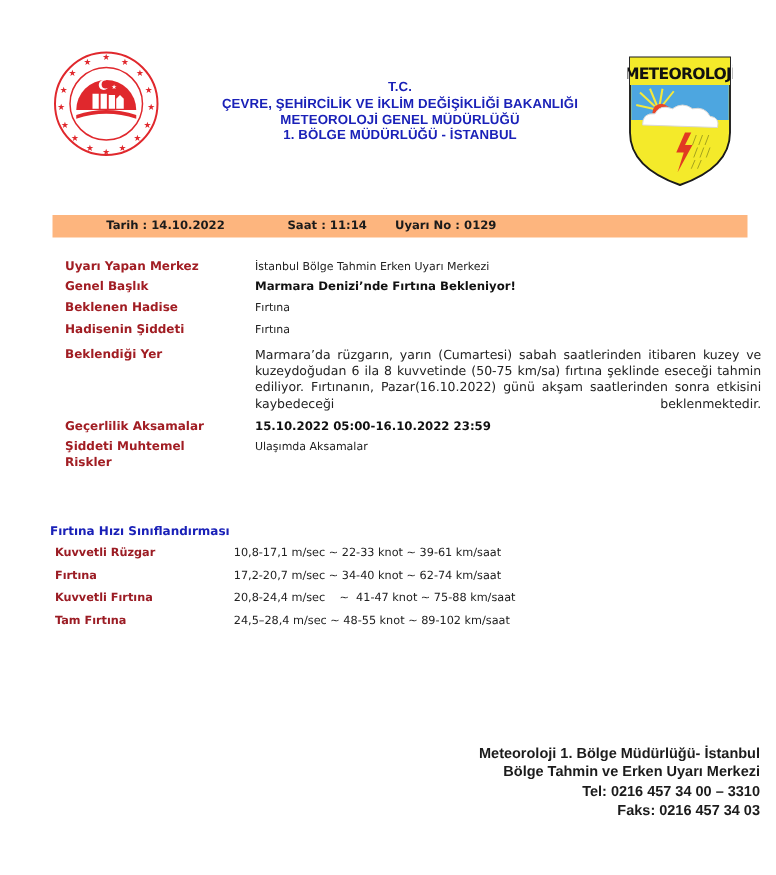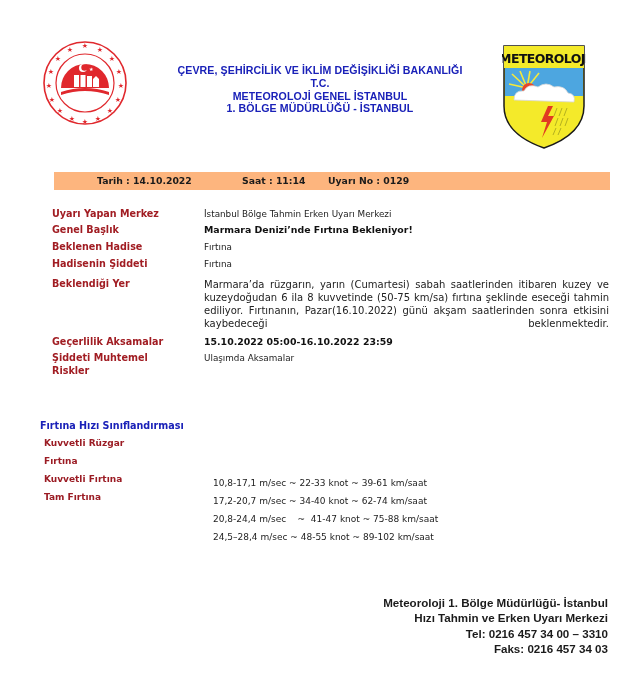--- a/index.html
+++ b/index.html
@@ -6,38 +6,38 @@
   body { width: 621px; height: 700px; position: relative; overflow: hidden; font-family: "DejaVu Sans", sans-serif; }
   .abs { position: absolute; }
 
   
   .logo-left { left: 42px; top: 40px; width: 86px; height: 86px; }
   .logo-right { left: 502px; top: 44px; width: 84px; height: 106px; }
   .header-text { left: 140px; top: 64px; width: 360px; text-align: center; color: #1a21b8; font-family: "Liberation Sans", sans-serif; font-weight: bold; font-size: 10.6px; line-height: 12.8px; letter-spacing: 0.1px; }
   .header-text div { white-space: nowrap; }
 
   
-  .info-bar { left: 42px; top: 172px; width: 556px; height: 18px; background: #fdb57e; font-family: "DejaVu Sans", sans-serif; font-weight: bold; font-size: 9.3px; color: #1b1b1b; margin-left: 12px; }
+  .info-bar { left: 42px; top: 172px; width: 556px; height: 18px; background: #fdb57e; font-family: "DejaVu Sans", sans-serif; font-weight: bold; font-size: 9.3px; color: #1b1b1b; }
   .info-bar span { position: absolute; top: 3px; white-space: nowrap; }
   .bar-date { left: 43px; }
   .bar-time { left: 188px; }
   .bar-no { left: 274px; }
 
   
   .label { position: absolute; left: 52px; color: #a11d23; font-weight: bold; font-size: 9.6px; font-family: "DejaVu Sans", sans-serif; line-height: 12.5px; white-space: nowrap; }
   .value { position: absolute; left: 204px; color: #222; font-size: 8.8px; font-family: "DejaVu Sans", sans-serif; line-height: 12.5px; }
   .value.bold { font-weight: bold; font-size: 9.4px; color: #111; }
   .paragraph { width: 405px; text-align: justify; line-height: 13.1px; font-size: 10px; }
   .paragraph::after { content: ""; display: inline-block; width: 100%; }
 
   
   .wind-title { left: 40px; top: 420px; color: #1a21b8; font-weight: bold; font-size: 9.6px; font-family: "DejaVu Sans", sans-serif; white-space: nowrap; }
   .wind-row { position: absolute; left: 44px; width: 420px; height: 16px; font-family: "DejaVu Sans", sans-serif; font-size: 9px; }
   .wind-name { position: absolute; left: 0; color: #9b1c24; white-space: nowrap; font-weight: bold; }
-  .wind-val { position: absolute; left: 169px; color: #222; white-space: pre; margin-top: 40px; }
+  .wind-val { position: absolute; left: 143px; color: #222; white-space: pre; }
 
   
   .footer { right: 13px; top: 595px; text-align: right; font-family: "Liberation Sans", sans-serif; font-weight: bold; font-size: 11.6px; line-height: 15.4px; color: #1b1b1b; }
   .footer div { white-space: nowrap; }
 </style>
 </head>
 <body>
 
 <div class="abs logo-left">
   <svg width="86" height="86" viewBox="0 0 86 86">
@@ -67,23 +67,23 @@
     <circle cx="42.5" cy="27.5" r="3.2" fill="#e0282d"></circle>
     <text x="47" y="31" font-size="5" fill="#fff" font-family="DejaVu Sans, sans-serif">★</text>
     <rect x="32" y="35" width="5" height="12" fill="#fff"></rect>
     <rect x="38.5" y="35" width="5" height="12" fill="#fff"></rect>
     <rect x="45" y="36" width="5" height="11" fill="#fff"></rect>
     <path d="M51 47 L51 39 L54 36 L57 39 L57 47 Z" fill="#fff"></path>
   </svg>
 </div>
 
 <div class="abs header-text">
+  <div>T.C.</div>
   <div>ÇEVRE, ŞEHİRCİLİK VE İKLİM DEĞİŞİKLİĞİ BAKANLIĞI</div>
-  <div>T.C.</div>
-  <div>METEOROLOJİ GENEL İSTANBUL</div>
+  <div>METEOROLOJİ GENEL MÜDÜRLÜĞÜ</div>
   <div>1. BÖLGE MÜDÜRLÜĞÜ - İSTANBUL</div>
 </div>
 
 <div class="abs logo-right">
   <svg width="84" height="106" viewBox="0 0 84 106">
     <path d="M2 2 L82 2 L82 62 Q82 90 42 104 Q2 90 2 62 Z" fill="#f4ea2a" stroke="#1a1a1a" stroke-width="1.5"></path>
     <rect x="2" y="2" width="80" height="22" fill="#f4ea2a"></rect>
     <text x="42" y="19" font-size="12.5" font-weight="bold" text-anchor="middle" fill="#111" font-family="DejaVu Sans, sans-serif" letter-spacing="-0.6">METEOROLOJİ</text>
     <rect x="3" y="24" width="78" height="28" fill="#4da6e0"></rect>
     <g stroke="#f6e93a" stroke-width="1.6">
@@ -156,16 +156,16 @@
     <span class="wind-val">20,8-24,4 m/sec    ~  41-47 knot ~ 75-88 km/saat</span>
   </div>
   <div class="wind-row" style="top:492px">
     <span class="wind-name">Tam Fırtına</span>
     <span class="wind-val">24,5–28,4 m/sec ~ 48-55 knot ~ 89-102 km/saat</span>
   </div>
 </div>
 
 <div class="abs footer">
   <div>Meteoroloji 1. Bölge Müdürlüğü- İstanbul</div>
-  <div>Hızı Tahmin ve Erken Uyarı Merkezi</div>
+  <div>Bölge Tahmin ve Erken Uyarı Merkezi</div>
   <div>Tel: 0216 457 34 00 – 3310</div>
   <div>Faks: 0216 457 34 03</div>
 </div>
 
 </body></html>

